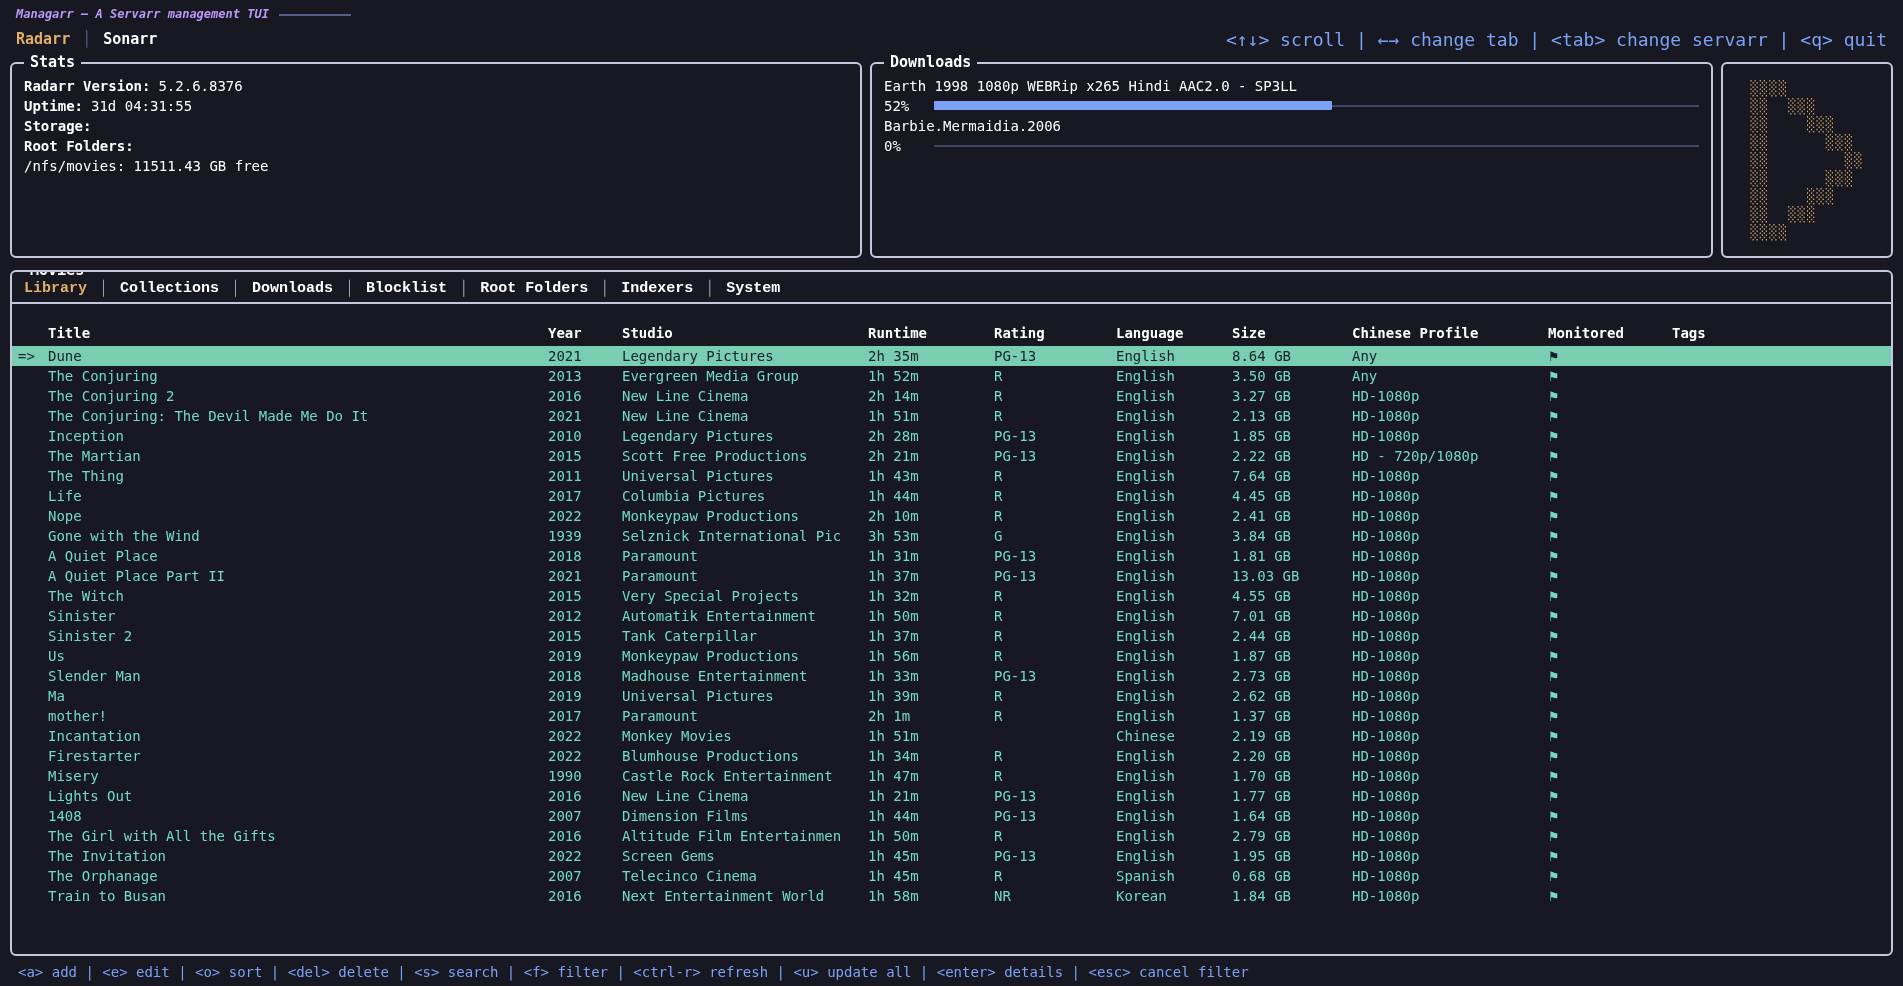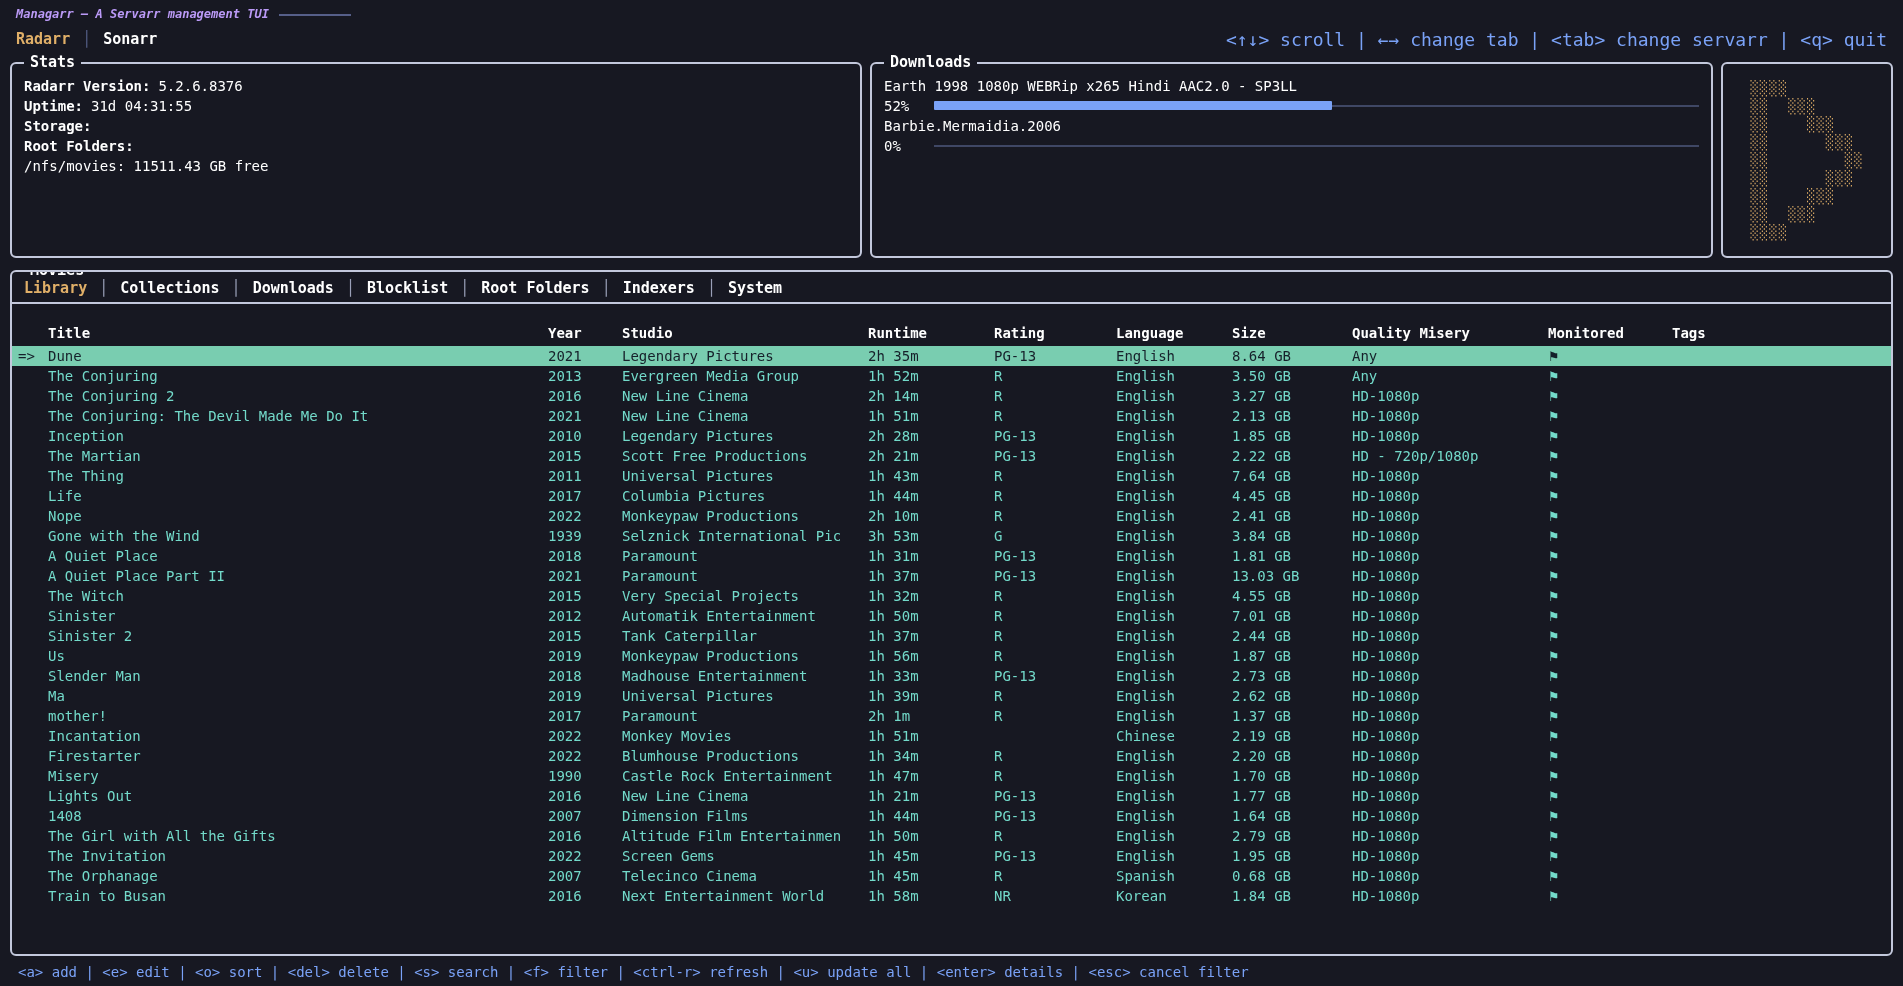--- a/index.html
+++ b/index.html
@@ -49,21 +49,21 @@
 
   .pbar{position:relative;flex:1;height:18px;margin-left:6px;}
   .pbar .track{position:absolute;left:0;right:0;top:50%;height:2px;margin-top:-1px;background:var(--track);}
   .pbar .fill{position:absolute;left:0;top:50%;height:9px;margin-top:-5px;background:var(--blue);border-radius:1px;}
 
   .logo{color:var(--orange);font-size:14px;line-height:18px;letter-spacing:1px;font-weight:bold;}
 
   
   .movies-panel{flex:1;margin:8px 10px 0;display:flex;flex-direction:column;overflow:hidden;}
   .movie-tabs{display:flex;align-items:center;height:32px;padding:2px 12px 0;border-bottom:2px solid var(--border);font-size:15px;font-weight:bold;flex:none;}
-  .mtab{color:var(--fg);white-space:nowrap;}
+  .mtab{color:var(--fg);white-space:nowrap;font-family:Liberation Mono, monospace;}
   .mtab.active{color:var(--orange);}
   .mtab:not(:last-child)::after{content:"│";color:#9aa0b8;font-weight:normal;margin:0 12px;display:inline-block;}
 
   table{width:100%;border-collapse:collapse;table-layout:fixed;font-size:14px;margin-top:16px;}
   th{color:var(--fg);font-weight:bold;text-align:left;height:26px;white-space:nowrap;overflow:hidden;padding:0;}
   td{color:var(--teal);height:20px;white-space:nowrap;overflow:hidden;padding:0;}
   .col-arrow{padding-left:6px;}
   .movie-row.selected td{background:var(--sel);color:var(--sel-fg);}
   td.col-monitored{font-family:"DejaVu Sans",sans-serif;font-size:13px;}
 
@@ -180,21 +180,21 @@
       <thead>
         <tr>
           <th class="col-arrow"></th>
           <th>Title</th>
           <th>Year</th>
           <th>Studio</th>
           <th>Runtime</th>
           <th>Rating</th>
           <th>Language</th>
           <th>Size</th>
-          <th>Quality Misery</th>
+          <th>Chinese Profile</th>
           <th>Monitored</th>
           <th>Tags</th>
         </tr>
       </thead>
       <tbody>
           <tr class="movie-row selected">
             <td class="col-arrow">=&gt;</td>
             <td class="col-title">Dune</td>
             <td class="col-year">2021</td>
             <td class="col-studio">Legendary Pictures</td>

